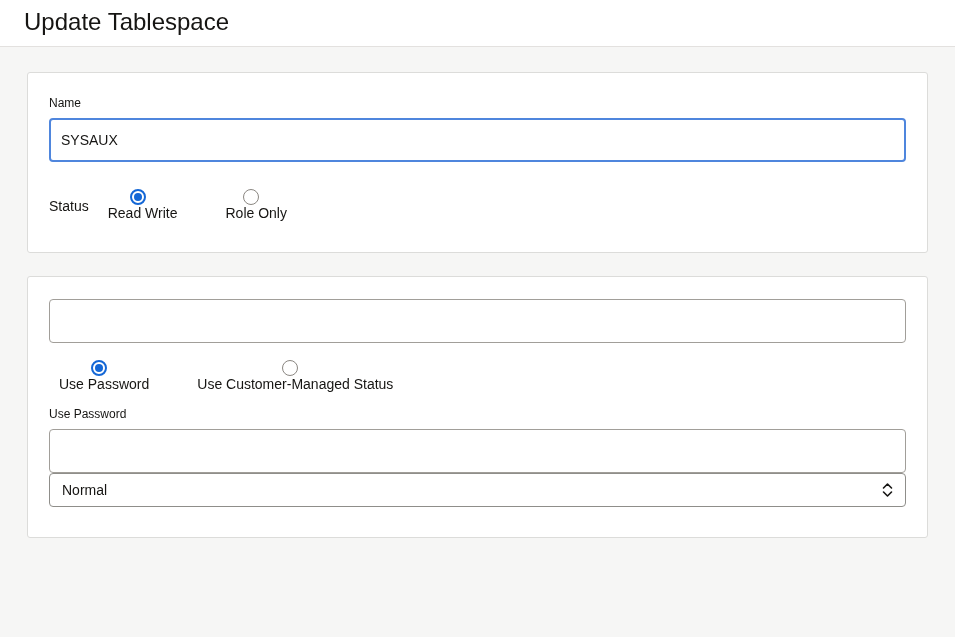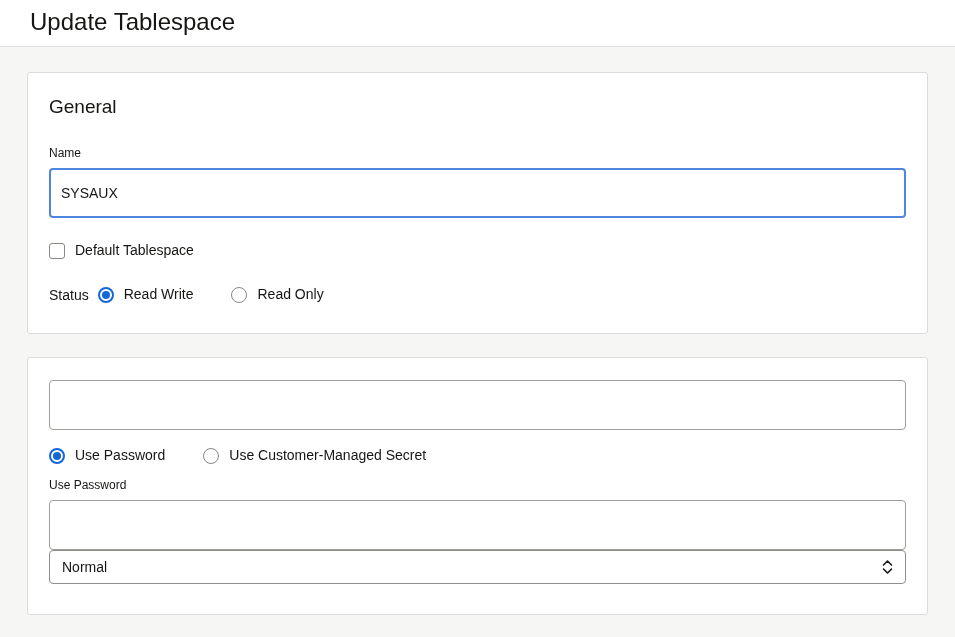--- a/index.html
+++ b/index.html
@@ -8,21 +8,21 @@
     width: 955px;
     height: 637px;
     overflow: hidden;
     background: #f6f6f5;
     font-family: "Liberation Sans", sans-serif;
     color: #161513;
   }
   header.page-header {
     background: #ffffff;
     border-bottom: 1px solid #e3e1df;
-    padding: 8px 30px 10px 30px;
+    padding: 8px 30px 10px 24px;
   }
   header.page-header h1 {
     margin: 0;
     font-size: 24px;
     line-height: 28px;
     font-weight: 400;
     color: #161513;
   }
   main.content { padding: 25px 27px 0 27px; }
   .card {
@@ -42,21 +42,21 @@
   .field-label {
     display: block;
     font-size: 12px;
     line-height: 16px;
     color: #161513;
     margin-bottom: 7px;
   }
   .text-input {
     display: block;
     width: 100%;
-    height: 50px;
+    height: 44px;
     border: 1px solid #a19e99;
     border-radius: 4px;
     padding: 0 11px;
     font-family: "Liberation Sans", sans-serif;
     font-size: 14px;
     color: #161513;
     background: #ffffff;
     outline: none;
   }
   .text-input.focused {
@@ -90,20 +90,21 @@
   .inline-label {
     font-size: 14px;
     color: #161513;
     margin-right: 9px;
   }
   .radio-option {
     display: flex;
     align-items: center;
     margin-right: 38px;
     cursor: default;
+    flex-direction: column;
   }
   .radio {
     width: 16px;
     height: 16px;
     border-radius: 50%;
     border: 1px solid #8b8782;
     background: #ffffff;
     flex: 0 0 auto;
     position: relative;
   }
@@ -143,58 +144,53 @@
 </head>
 <body>
 
 <header class="page-header">
   <h1>Update Tablespace</h1>
 </header>
 
 <main class="content">
 
   <section class="card">
-    <h2>General</h2>
 
     <label class="field-label">Name</label>
     <input class="text-input focused" type="text" value="SYSAUX" style="">
 
-    <div class="check-row">
-      <span class="checkbox"></span>
-      <span class="option-label">Default Tablespace</span>
-    </div>
 
     <div class="radio-row">
       <span class="inline-label">Status</span>
 
       <span class="radio-option">
         <span class="radio selected"></span>
         <span class="option-label">Read Write</span>
       </span>
 
       <span class="radio-option">
         <span class="radio"></span>
-        <span class="option-label">Read Only</span>
+        <span class="option-label">Role Only</span>
       </span>
     </div>
   </section>
 
   <section class="card">
 
     <input class="text-input" type="text" value="" style="">
 
     <div class="radio-row tight">
       <span class="radio-option">
         <span class="radio selected"></span>
         <span class="option-label">Use Password</span>
       </span>
 
       <span class="radio-option">
         <span class="radio"></span>
-        <span class="option-label">Use Customer-Managed Secret</span>
+        <span class="option-label">Use Customer-Managed Status</span>
       </span>
     </div>
 
     <label class="field-label stack-label">Use Password</label>
     <input class="text-input" type="text" value="" style="">
 
     <div class="select">
       <span>Normal</span>
       <span class="chevrons">
         <svg width="11" height="16" viewBox="0 0 11 16" aria-hidden="true">

